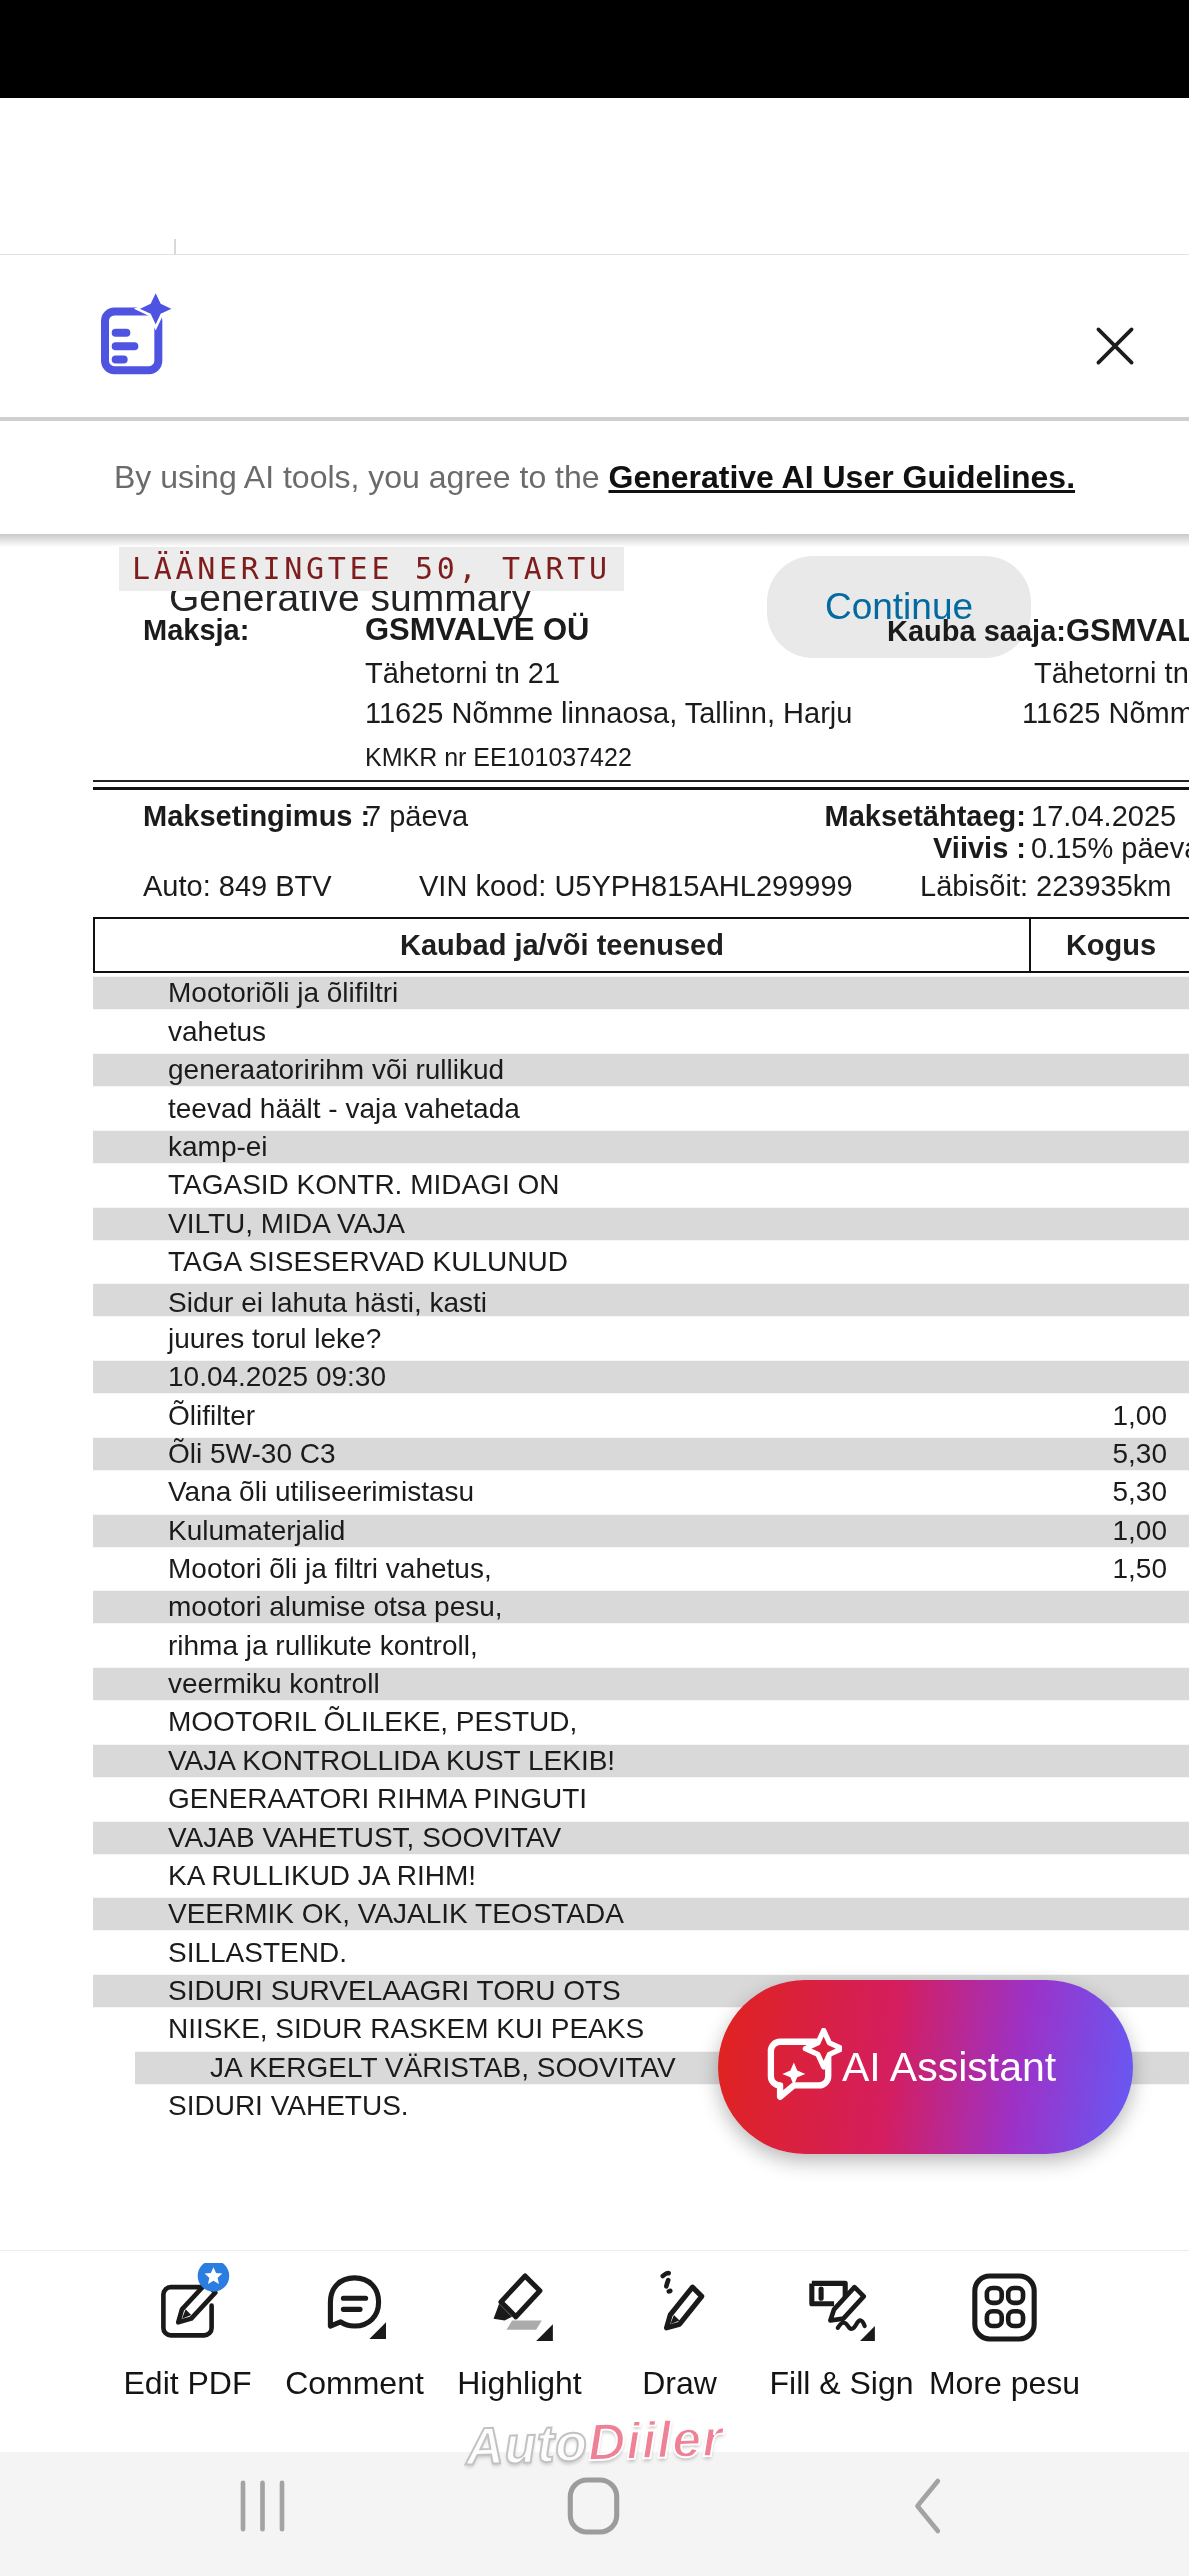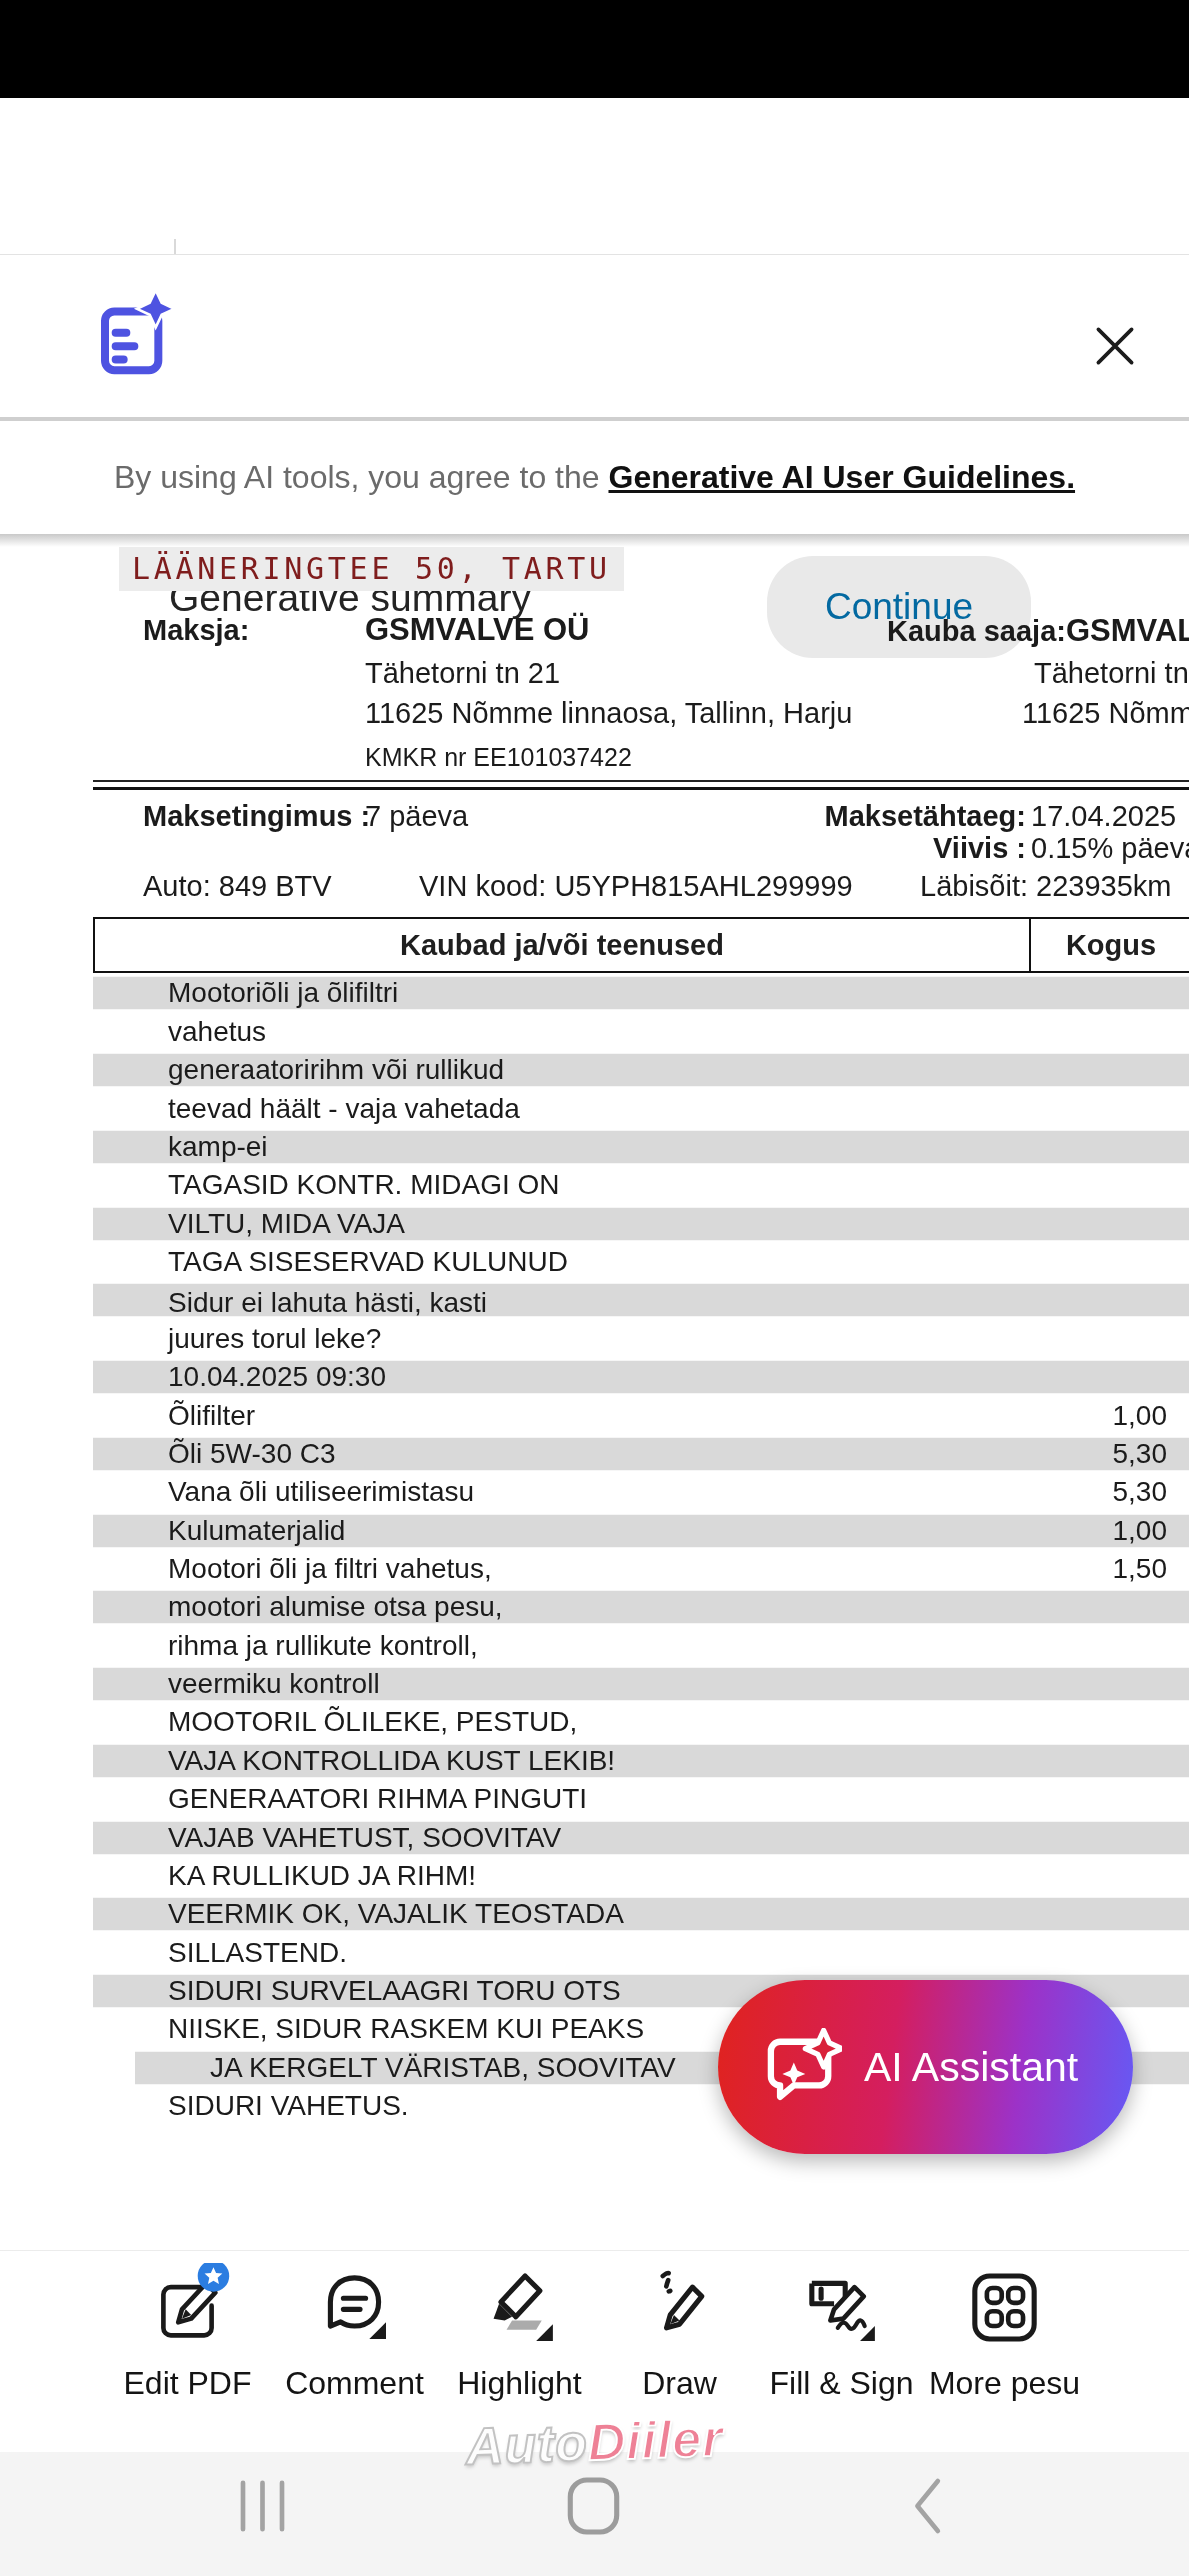--- a/index.html
+++ b/index.html
@@ -49,21 +49,21 @@
   
   .trow{position:absolute;left:93px;width:1096px;height:38px;display:flex;align-items:center;}
   .trow.shaded{background:#d9d9d9;box-shadow:inset 0 2.8px 0 #fff,inset 0 -2.8px 0 #fff;}
   .rt{padding-left:75px;font-size:28px;color:#1b1b1b;white-space:nowrap;}
   .rq{position:absolute;right:22px;font-size:28px;color:#1b1b1b;}
 
   
   #ai-btn{left:718px;top:1980px;width:415px;height:174px;border-radius:87px;
      background:linear-gradient(97deg,#e0231e 0%,#d41e5f 42%,#9c32c8 72%,#655af5 100%);
      display:flex;align-items:center;box-shadow:0 7.4px 20.4px rgba(0,0,0,.28);}
-  #ai-btn-label{color:#fff;font-size:41px;margin-left:22px;}
+  #ai-btn-label{color:#fff;font-size:41px;}
   #ai-icon{margin-left:46px;width:78px;height:78px;}
 
   
   #bottom-toolbar{left:0;top:2250px;width:1189px;height:177px;background:#fff;border-top:0.9px solid #ececec;}
   .tool{position:absolute;top:2263px;width:167px;margin-left:-84px;text-align:center;}
   .tool .ticon{width:89px;height:89px;margin:0 auto;position:relative;}
   .tool .tlabel{margin-top:13px;font-size:32px;color:#141414;white-space:nowrap;}
 
   
   #watermark{left:0;top:2412px;width:1189px;text-align:center;

